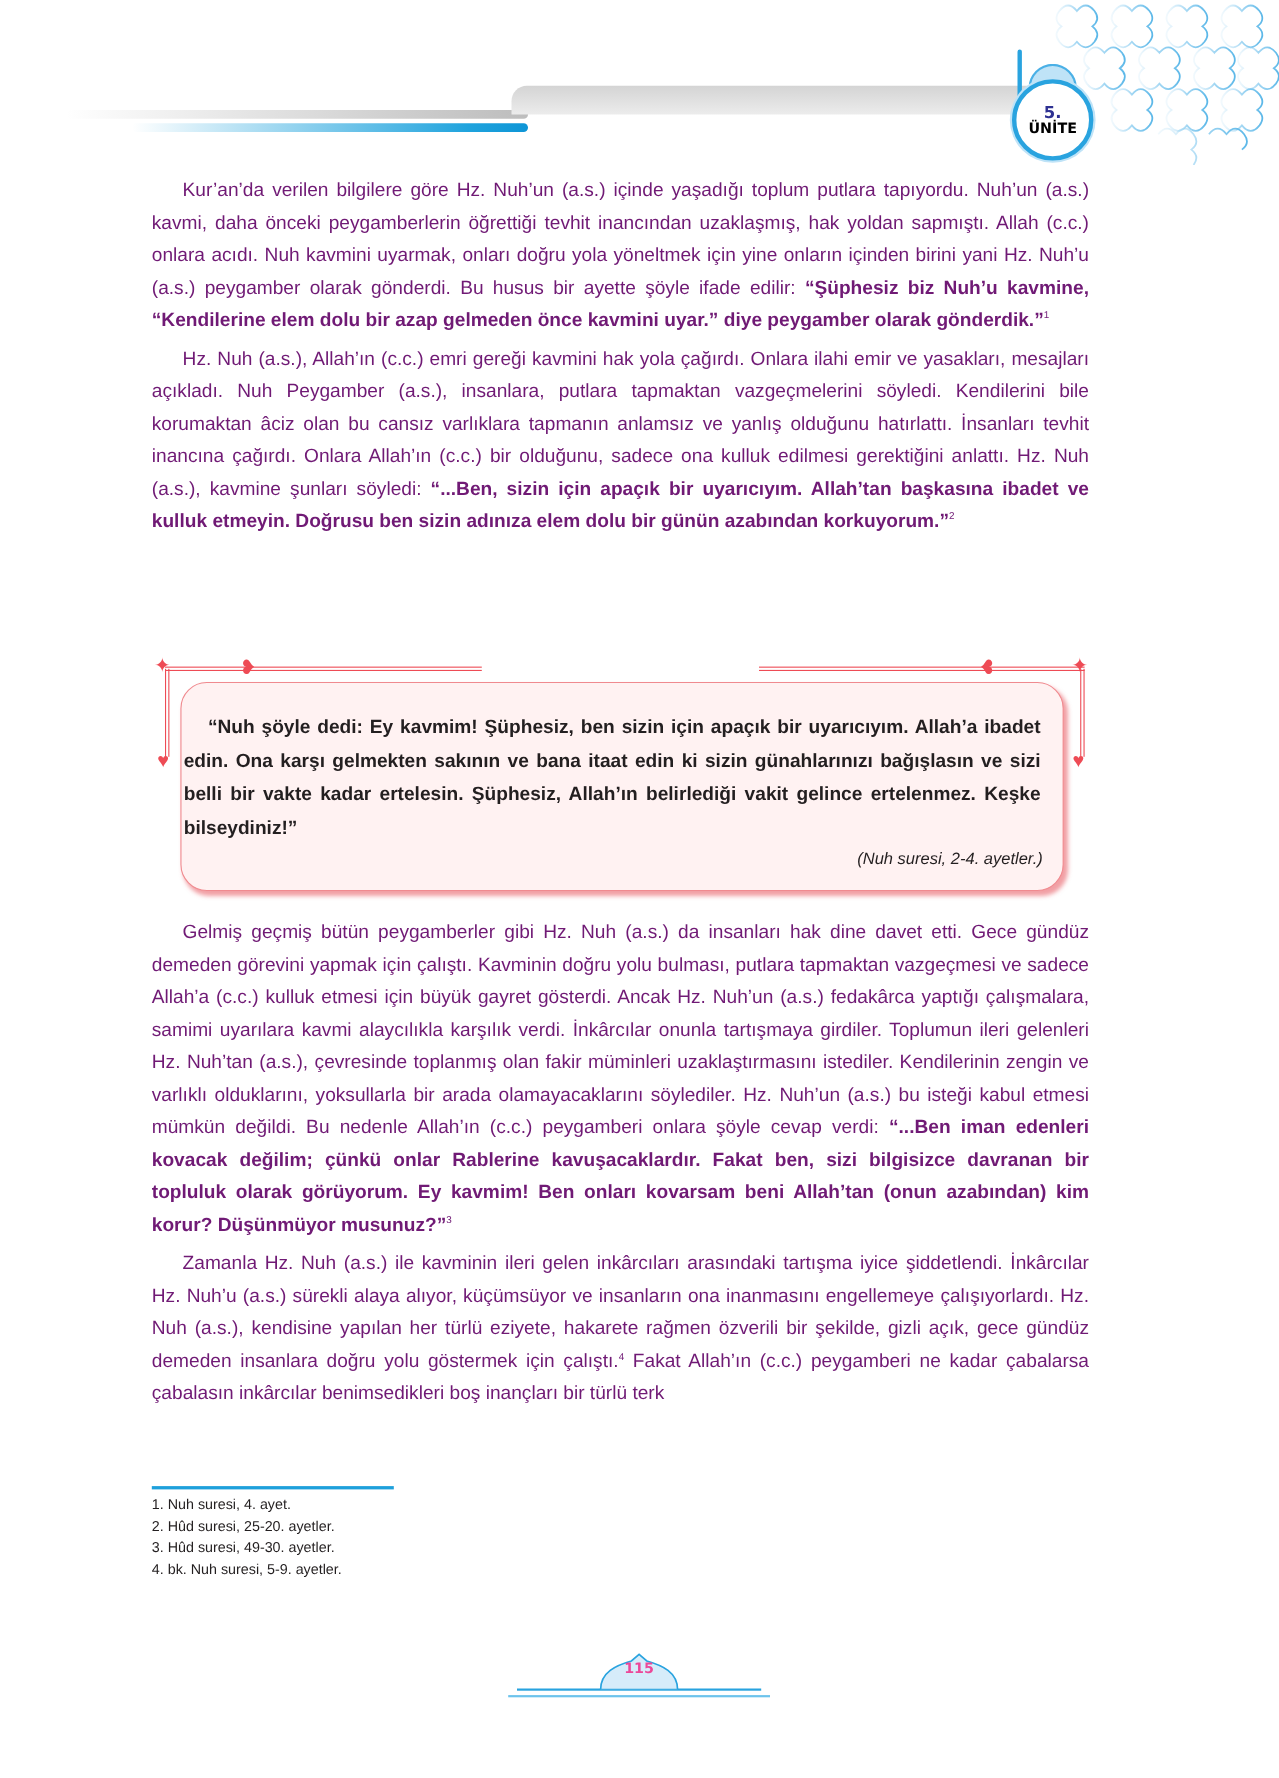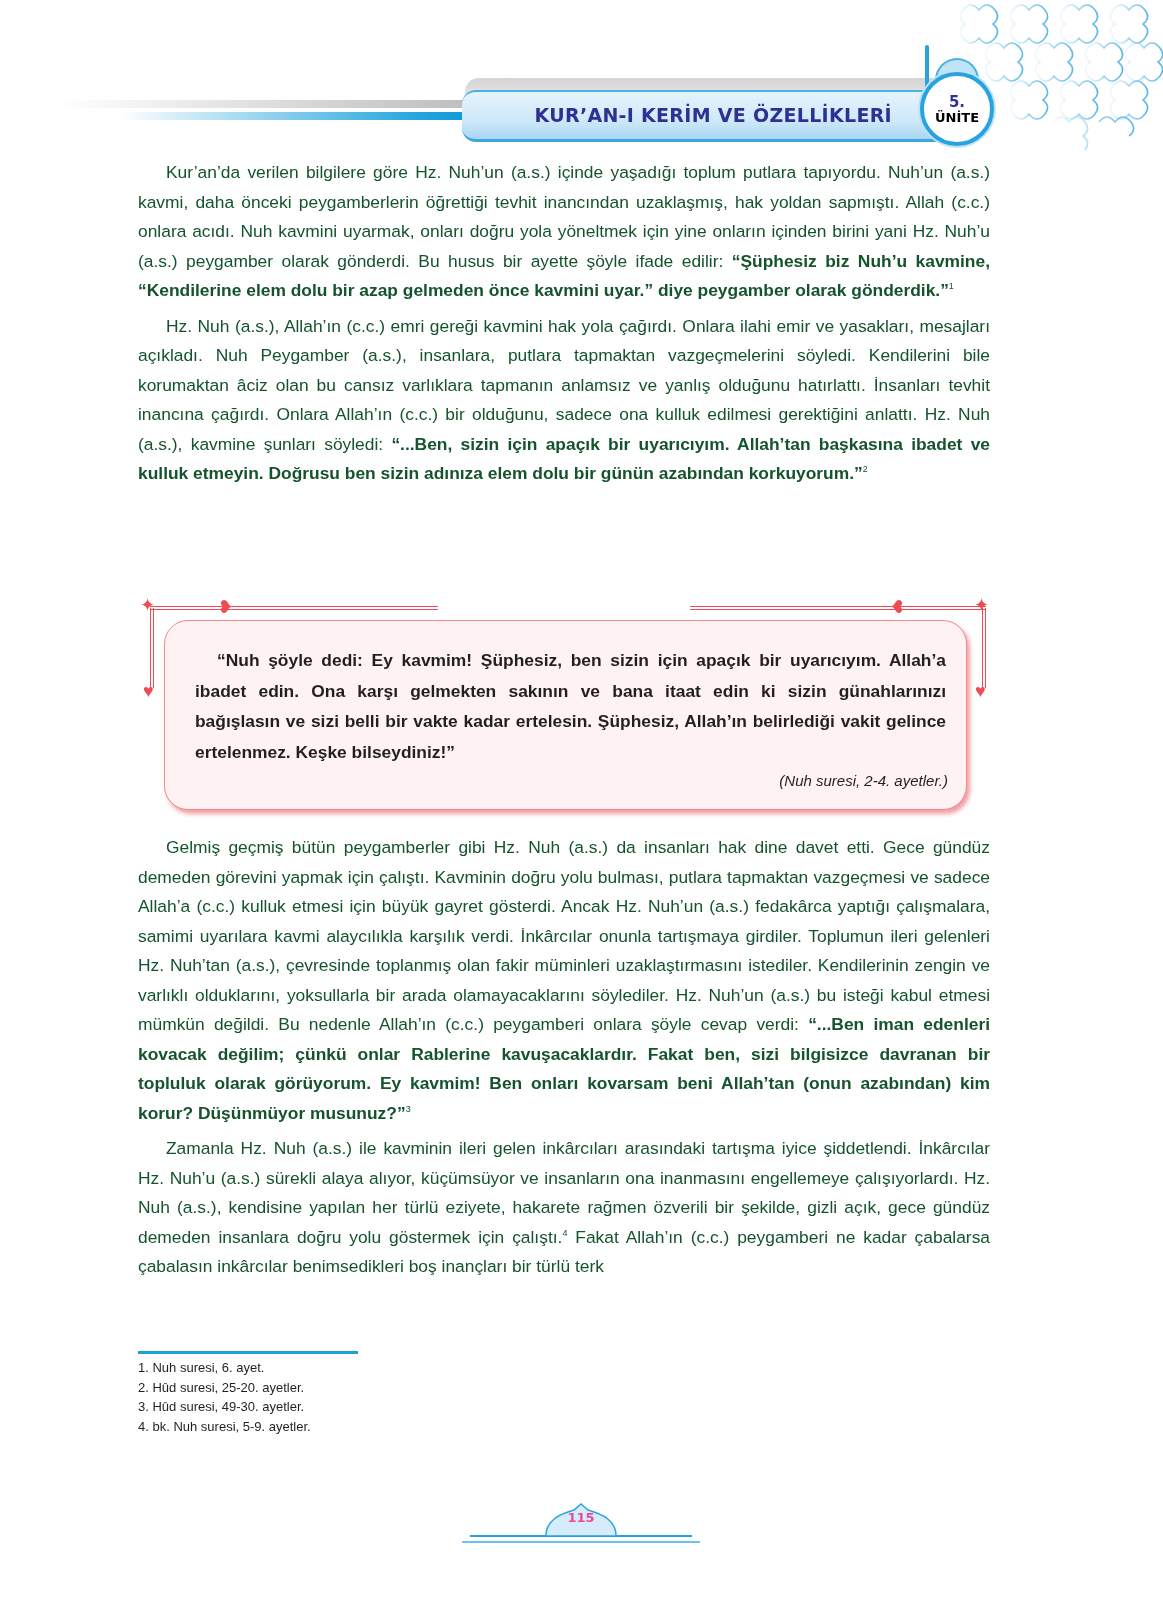--- a/index.html
+++ b/index.html
@@ -25,35 +25,35 @@
     background: #ffffff; border: 4px solid #29a3df; box-shadow: 0 0 0 2px #bfe3f7;
     display: flex; flex-direction: column; align-items: center; justify-content: center; }
   .unit-dome { position: absolute; left: 935px; top: 58px; width: 44px; height: 24px; border-radius: 22px 22px 0 0;
     background: #bfe3f7; border: 2px solid #4ab0e6; border-bottom: none; }
   .minaret { position: absolute; left: 925px; top: 45px; width: 4px; height: 50px; background: #29a3df; border-radius: 2px; }
   .unit-num { font-family: "DejaVu Sans", sans-serif; font-weight: bold; font-size: 15px; color: #2e3192; line-height: 16px; }
   .unit-label { font-family: "DejaVu Sans", sans-serif; font-weight: bold; font-size: 13px; color: #000000; line-height: 15px; }
 
   
   .content { position: absolute; left: 138px; top: 158px; width: 852px; }
-  .para { font-size: 17.4px; line-height: 29.5px; text-align: justify; text-indent: 28px; margin-bottom: 6px; color: #14532d; }
+  .para { font-size: 17.4px; line-height: 29.5px; text-align: justify; text-indent: 28px; margin-bottom: 6px; color: #701a75; }
   .para b { font-weight: bold; }
   sup { font-size: 9px; vertical-align: super; line-height: 0; }
 
   
   .ayet-wrap { position: absolute; left: 138px; top: 594px; width: 860px; height: 230px; }
   .frame-h { position: absolute; height: 4px; border-top: 1px solid #ee4b55; border-bottom: 1px solid #ee4b55; }
   .frame-v { position: absolute; width: 4px; border-left: 1px solid #ee4b55; border-right: 1px solid #ee4b55; }
   .orn { position: absolute; color: #ee4b55; font-size: 18px; line-height: 18px; }
   .ayet-tab { position: absolute; left: 300px; top: 0px; width: 252px; height: 30px; border-radius: 14px;
     background: #ef5058; color: #ffffff; font-family: "DejaVu Sans", sans-serif; font-weight: bold; font-size: 15px;
     display: flex; align-items: center; justify-content: center; letter-spacing: 0.3px; }
   .ayet-box { position: absolute; left: 26px; top: 26px; width: 803px; height: 190px;
     background: #fff2f2; border: 1.5px solid #f08a8f; border-radius: 24px;
-    box-shadow: 3px 4px 4px rgba(230,80,90,0.55); padding: 24px 20px 0 30px; }
+    box-shadow: 3px 4px 4px rgba(230,80,90,0.55); padding: 24px 20px 0 2px; }
   .ayet-text { font-weight: bold; font-size: 17.4px; line-height: 30.5px; text-align: justify; text-indent: 22px; color: #231f20; }
   .ayet-src { position: absolute; right: 18px; bottom: 20px; font-style: italic; font-size: 15px; color: #231f20; text-align: center; }
 
   
   .content2 { position: absolute; left: 138px; top: 833px; width: 852px; }
 
   
   .fn-rule { position: absolute; left: 138px; top: 1351px; width: 220px; height: 3px; background: #1ea0db; }
   .footnotes { position: absolute; left: 138px; top: 1358px; font-size: 13px; line-height: 19.5px; color: #231f20; }
 
@@ -90,23 +90,20 @@
         <path d="M160 86 q8 -10 16 0 q8 -10 16 0 q6 8 -2 14 q8 6 2 14 q-8 10 -16 0 q-8 10 -16 0 q-6 -8 2 -14 q-8 -6 -2 -14z"></path>
         <path d="M210 86 q8 -10 16 0 q8 -10 16 0 q6 8 -2 14 q8 6 2 14 q-8 10 -16 0 q-8 10 -16 0 q-6 -8 2 -14 q-8 -6 -2 -14z"></path>
         <path d="M150 122 q8 -10 16 0 q8 -10 16 0 q6 8 -2 14 q8 6 2 14 M196 122 q8 -10 16 0 q8 -10 16 0 q6 8 -2 14"></path>
       </g>
     </g>
   </svg>
 
   <div class="streak-gray"></div>
   <div class="streak-blue"></div>
   <div class="banner-gray"></div>
-  <div class="banner">
-    <span class="banner-title">KUR’AN-I KERİM VE ÖZELLİKLERİ</span>
-  </div>
   <div class="minaret"></div>
   <div class="unit-dome"></div>
   <div class="unit-badge">
     <span class="unit-num">5.</span>
     <span class="unit-label">ÜNİTE</span>
   </div>
 </div>
 
 <div class="content">
   <p class="para">
@@ -140,21 +137,21 @@
   <p class="para">
     <span>Gelmiş geçmiş bütün peygamberler gibi Hz. Nuh (a.s.) da insanları hak dine davet etti. Gece gündüz demeden görevini yapmak için çalıştı. Kavminin doğru yolu bulması, putlara tapmaktan vazgeçmesi ve sadece Allah’a (c.c.) kulluk etmesi için büyük gayret gösterdi. Ancak Hz. Nuh’un (a.s.) fedakârca yaptığı çalışmalara, samimi uyarılara kavmi alaycılıkla karşılık verdi. İnkârcılar onunla tartışmaya girdiler. Toplumun ileri gelenleri Hz. Nuh’tan (a.s.), çevresinde toplanmış olan fakir müminleri uzaklaştırmasını istediler. Kendilerinin zengin ve varlıklı olduklarını, yoksullarla bir arada olamayacaklarını söylediler. Hz. Nuh’un (a.s.) bu isteği kabul etmesi mümkün değildi. Bu nedenle Allah’ın (c.c.) peygamberi onlara şöyle cevap verdi: </span><b>“...Ben iman edenleri kovacak değilim; çünkü onlar Rablerine kavuşacaklardır. Fakat ben, sizi bilgisizce davranan bir topluluk olarak görüyorum. Ey kavmim! Ben onları kovarsam beni Allah’tan (onun azabından) kim korur? Düşünmüyor musunuz?”</b><sup>3</sup>
   </p>
   <p class="para">
     <span>Zamanla Hz. Nuh (a.s.) ile kavminin ileri gelen inkârcıları arasındaki tartışma iyice şiddetlendi. İnkârcılar Hz. Nuh’u (a.s.) sürekli alaya alıyor, küçümsüyor ve insanların ona inanmasını engellemeye çalışıyorlardı. Hz. Nuh (a.s.), kendisine yapılan her türlü eziyete, hakarete rağmen özverili bir şekilde, gizli açık, gece gündüz demeden insanlara doğru yolu göstermek için çalıştı.</span><sup>4</sup><span> Fakat Allah’ın (c.c.) peygamberi ne kadar çabalarsa çabalasın inkârcılar benimsedikleri boş inançları bir türlü terk</span>
   </p>
 </div>
 
 <div class="fn-rule"></div>
 <div class="footnotes">
-  <div>1. Nuh suresi, 6. ayet.</div>
+  <div>1. Nuh suresi, 4. ayet.</div>
   <div>2. Hûd suresi, 25-20. ayetler.</div>
   <div>3. Hûd suresi, 49-30. ayetler.</div>
   <div>4. bk. Nuh suresi, 5-9. ayetler.</div>
 </div>
 
 <div class="pg-line1"></div>
 <div class="pg-line2"></div>
 <svg class="pg-dome" viewBox="0 0 74 34">
   <path d="M2 34 C2 18 16 12 30 8 L37 2 L44 8 C58 12 72 18 72 34 Z" fill="#d6ecfa" stroke="#29a3df" stroke-width="1.5"></path>
 </svg>

